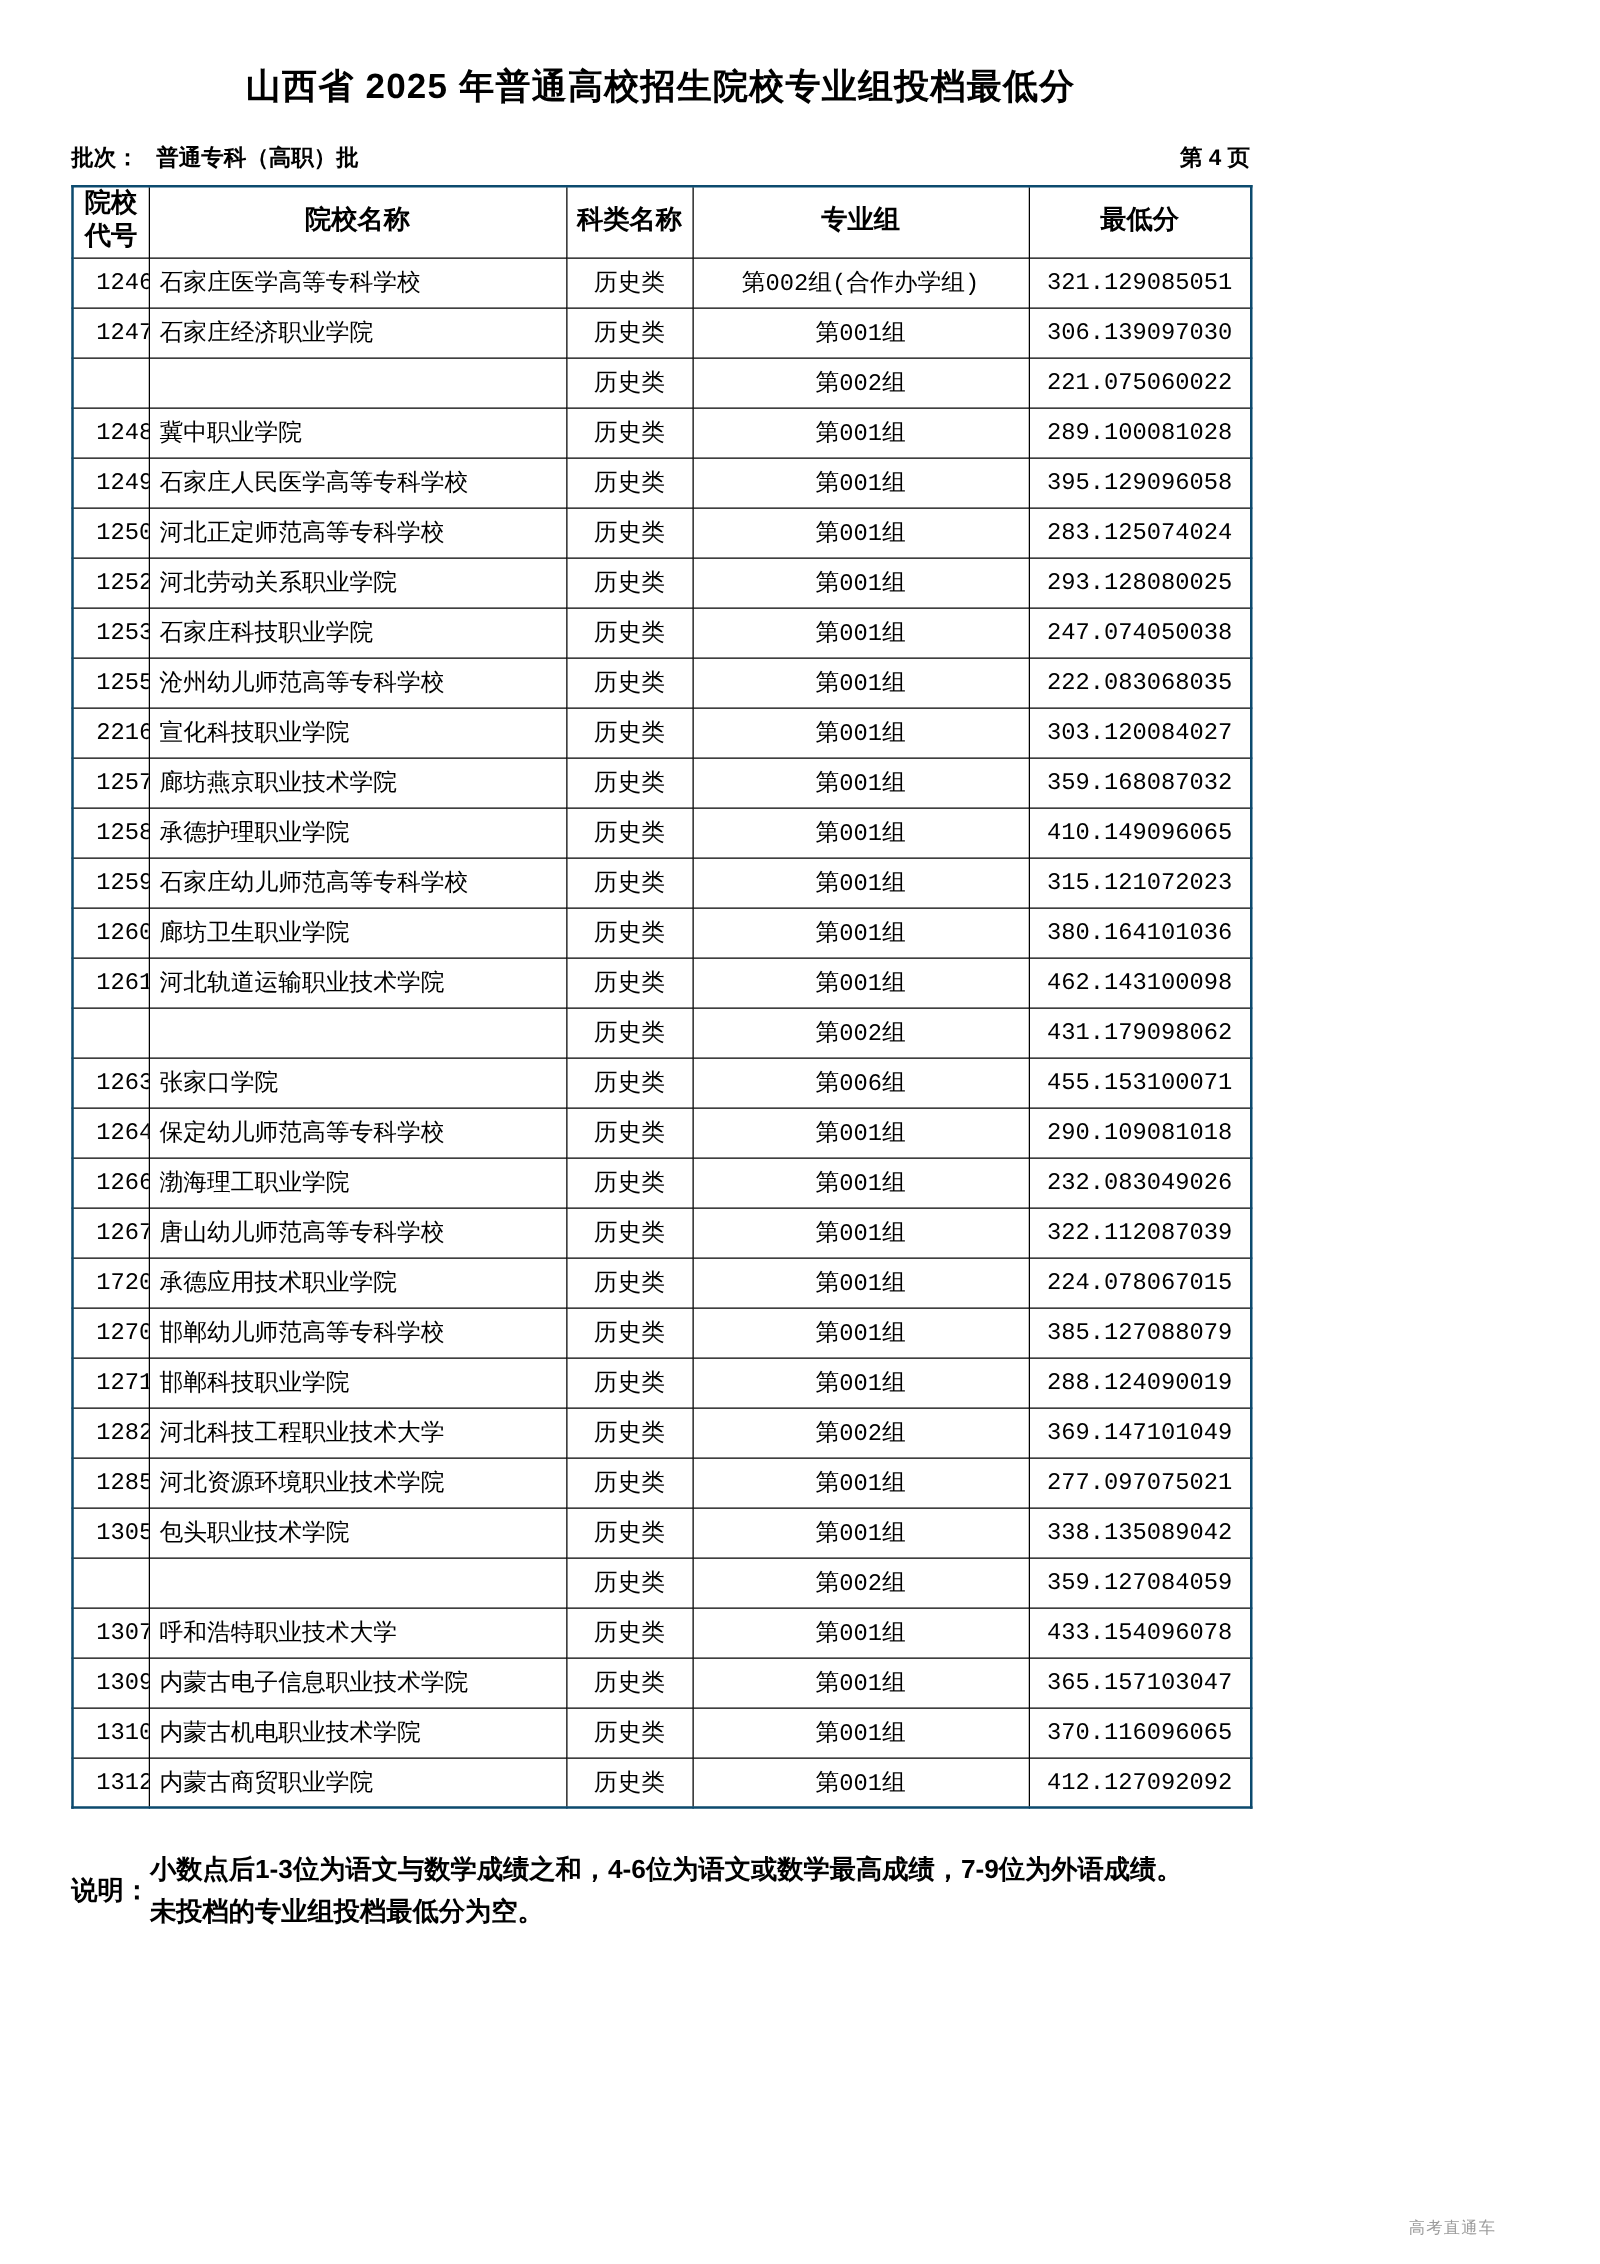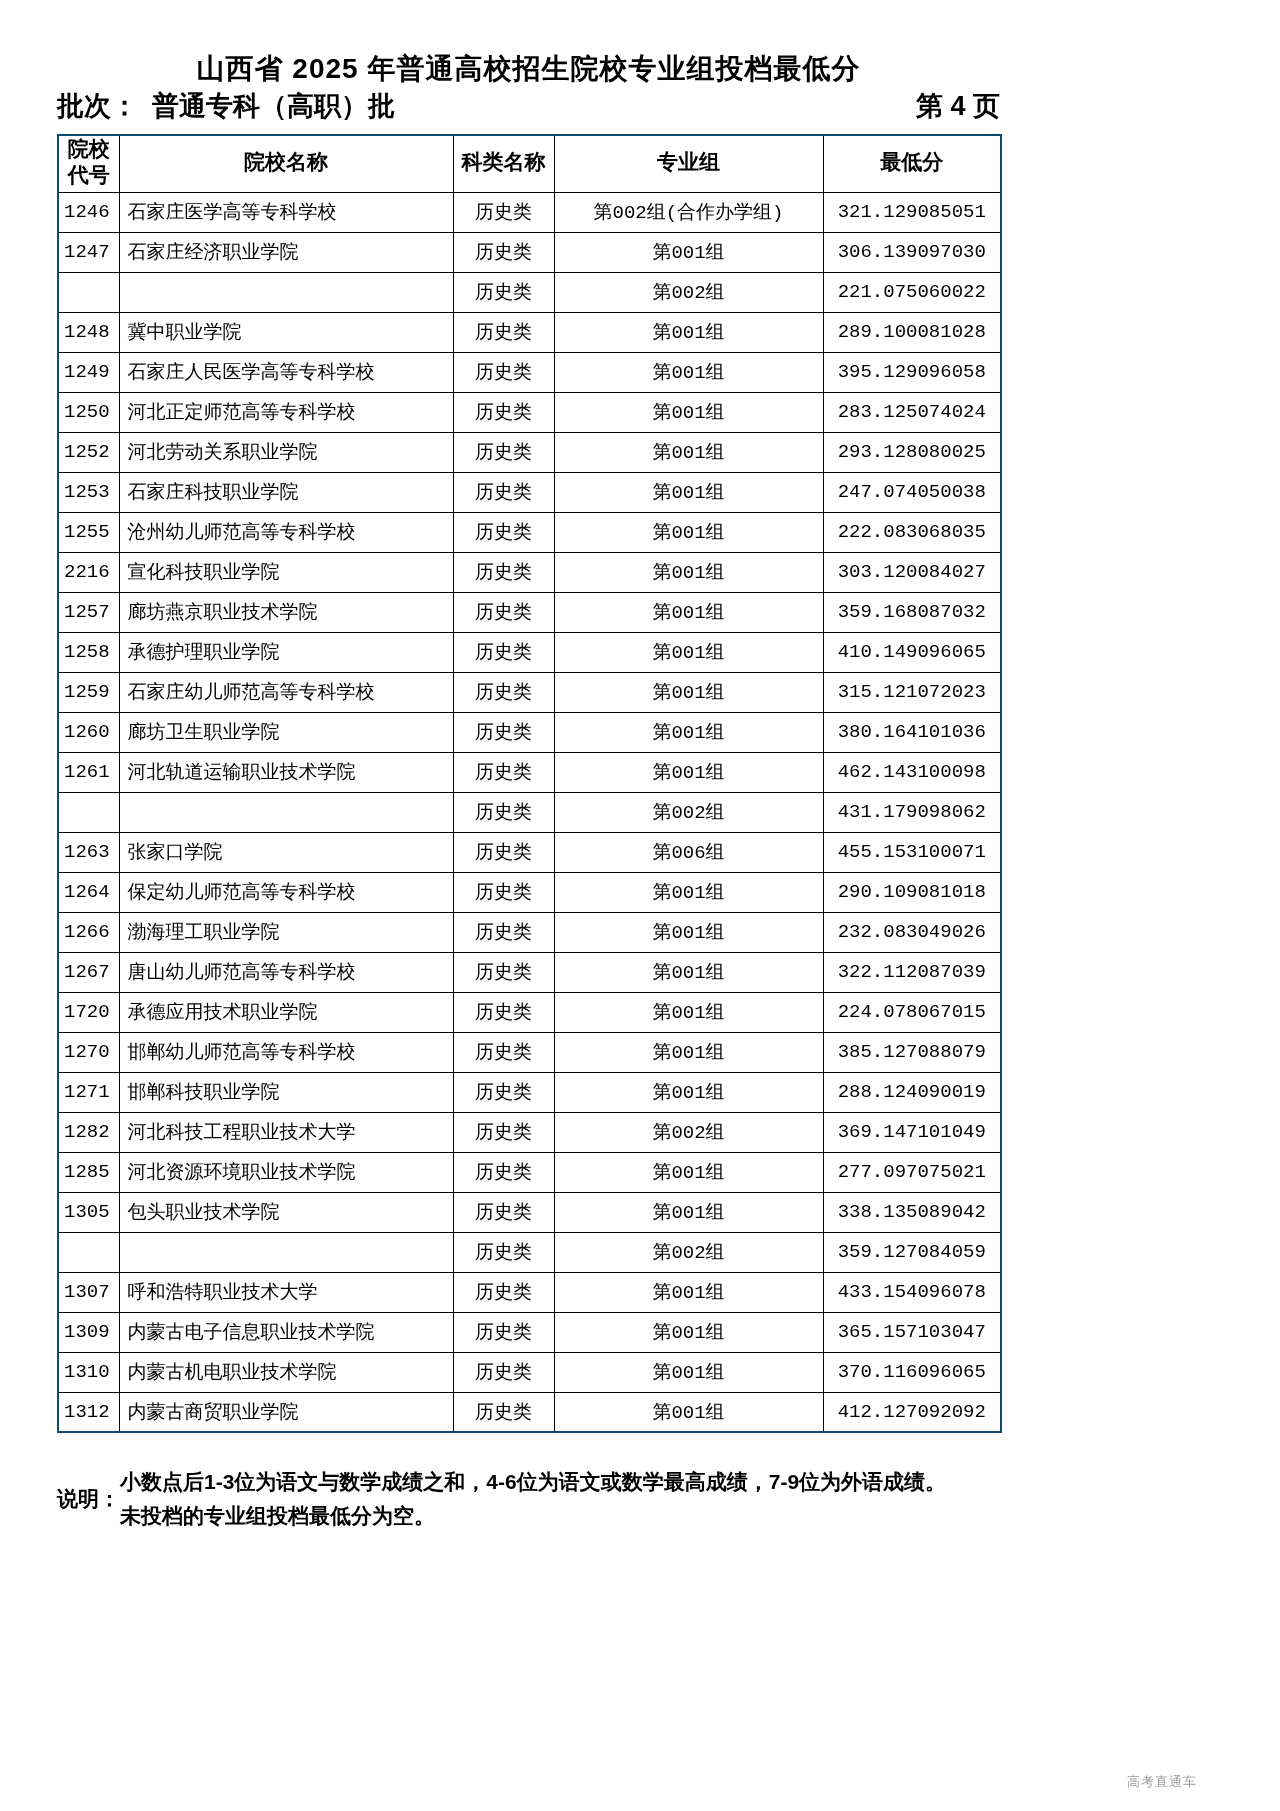--- a/index.html
+++ b/index.html
@@ -23,24 +23,25 @@
   }
   .doc-title {
     margin-top: 50px;
     text-align: center;
     font-size: 28px;
     font-weight: bold;
     color: #000;
     letter-spacing: 1px;
   }
   .meta-row {
+    margin-top: 26px;
     display: flex;
     justify-content: space-between;
     align-items: flex-end;
-    font-size: 27px;
+    font-size: 18px;
     color: #000;
   }
   .batch { font-weight: bold; }
   .batch .batch-value { margin-left: 14px; }
   .page-number { font-weight: bold; }
   table.scores {
     margin-top: 10px;
     width: 943px;
     border-collapse: collapse;
     table-layout: fixed;
@@ -60,21 +61,21 @@
     text-align: center;
     white-space: pre-line;
     line-height: 1.25;
     vertical-align: middle;
   }
   table.scores td {
     height: 40px;
     font-size: 19px;
     vertical-align: middle;
   }
-  td.c0 { text-align: left; padding-left: 5px; }
+  td.c0 { text-align: left; padding-left: 18px; }
   td.c1 { text-align: left; padding-left: 8px; }
   td.c2, td.c3, td.c4 { text-align: center; }
   .note {
     margin-top: 32px;
     display: flex;
     font-size: 21px;
     font-weight: bold;
     color: #000;
     line-height: 1.6;
     align-items: center;

